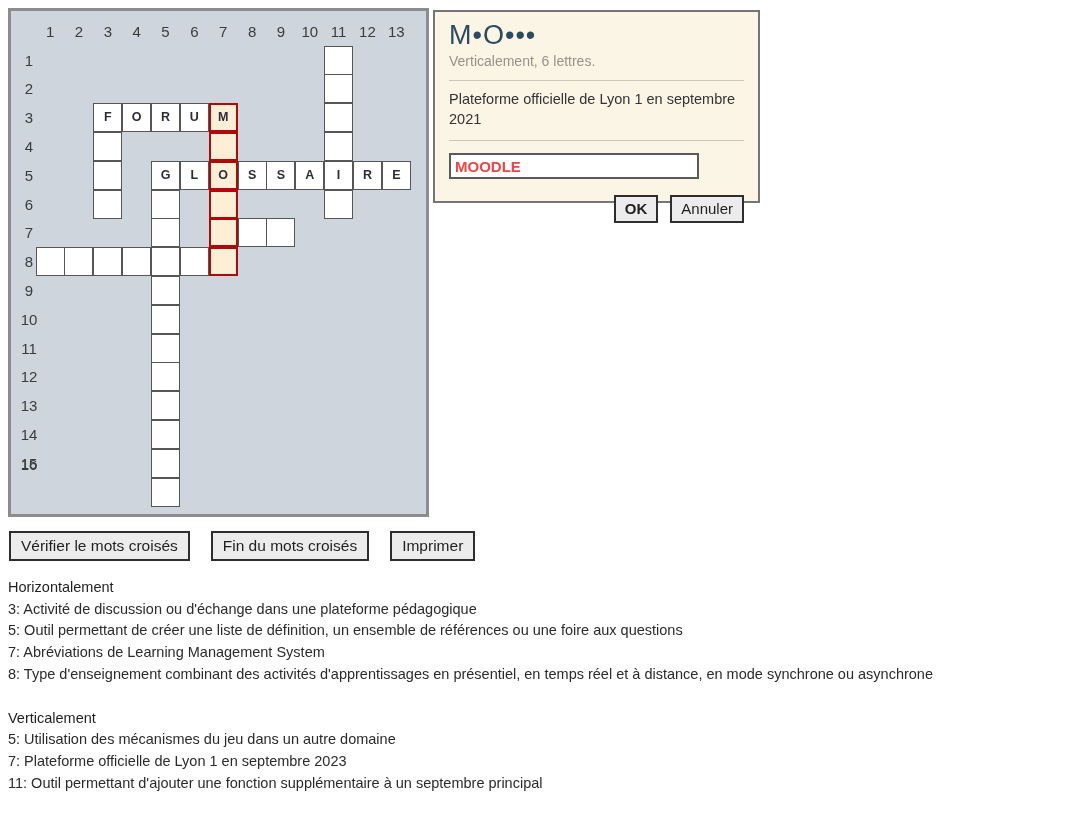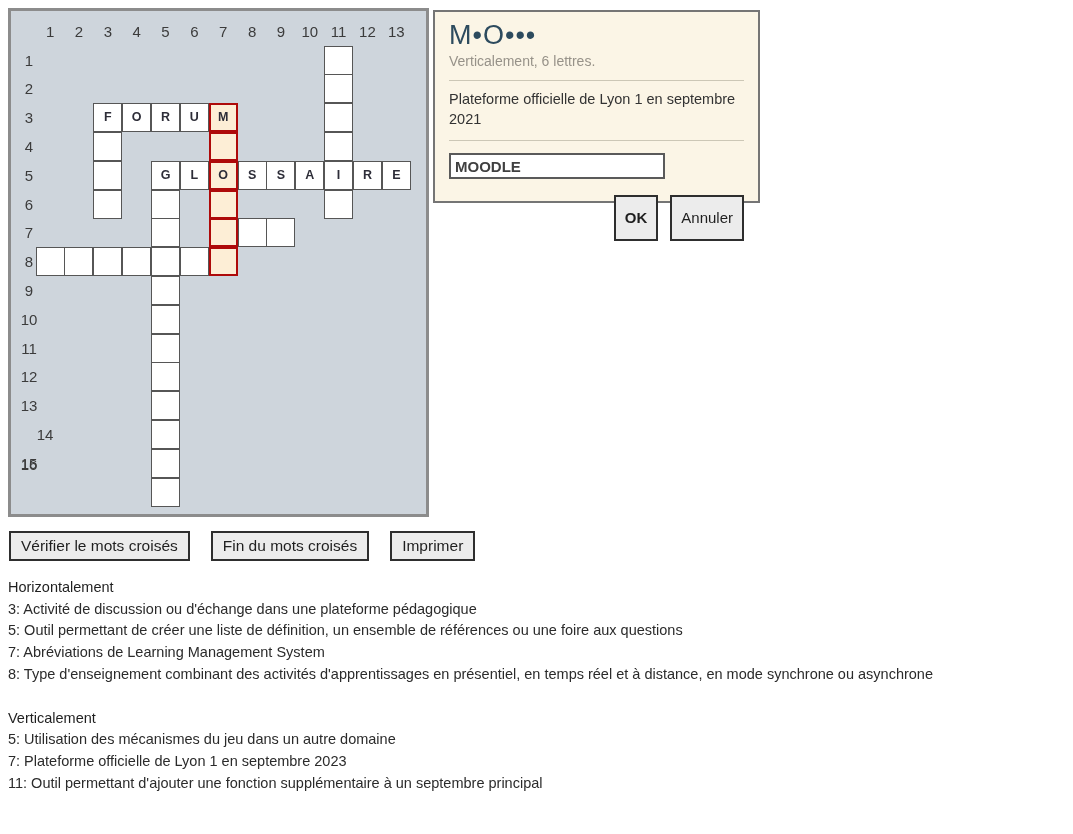--- a/index.html
+++ b/index.html
@@ -26,29 +26,29 @@
   .dialog {
     position:absolute; left:433px; top:10px; width:327px; height:193px;
     box-sizing:border-box; background:#fbf5e6; border:2px solid #757575;
     padding:6px 14px 0 14px;
   }
   .dlg-pattern { margin-top:2px; font-size:27px; font-weight:500; letter-spacing:1px; color:#2d4b5e; line-height:30px; }
   .dlg-subtitle { font-size:14px; color:#979289; margin-top:3px; }
   .dialog hr { border:none; border-top:1px solid #ccc7b6; margin:11px 0 0 0; }
   .dlg-clue { margin-top:8px; font-size:14.5px; color:#333333; line-height:20px; }
   .dlg-input {
-    display:block; margin-top:12px; width:216px; height:26px; box-sizing:border-box;
+    display:block; margin-top:12px; width:250px; height:26px; box-sizing:border-box;
     border:2px solid #5a5a5a; background:#ffffff; padding:0 4px;
-    font-family:"Liberation Sans", sans-serif; font-size:15px; font-weight:bold; color:#404040;
+    font-family:"Liberation Sans", sans-serif; font-size:15px; font-weight:bold; color:#ef4444;
   }
   .dlg-buttons { margin-top:16px; display:flex; justify-content:flex-end; gap:12px; }
   .btn {
     background:#ececec; border:2px solid #2e2e2e; color:#1f1f1f;
     font-family:"Liberation Sans", sans-serif; font-size:15px;
-    padding:11px 9px; line-height:20px; cursor:pointer;
+    padding:2px 9px; line-height:20px; cursor:pointer;
   }
   .btn.bold { font-weight:bold; }
 
   
   .toolbar { position:absolute; left:9px; top:531px; display:flex; gap:21px; }
   .toolbar .btn { font-size:15.5px; padding:3px 10px; }
 
   
   .clues { position:absolute; left:8px; top:577px; width:1060px; font-size:14.5px; line-height:21.7px; color:#2b2b2b; }
   .clue-heading { font-weight:normal; color:#1f1f1f; }
@@ -80,21 +80,21 @@
       <div class="gl rl" style="top: 120.9px;">4</div>
       <div class="gl rl" style="top: 149.7px;">5</div>
       <div class="gl rl" style="top: 178.5px;">6</div>
       <div class="gl rl" style="top: 207.3px;">7</div>
       <div class="gl rl" style="top: 236.1px;">8</div>
       <div class="gl rl" style="top: 264.9px;">9</div>
       <div class="gl rl" style="top: 293.7px;">10</div>
       <div class="gl rl" style="top: 322.5px;">11</div>
       <div class="gl rl" style="top: 351.3px;">12</div>
       <div class="gl rl" style="top: 380.1px;">13</div>
-      <div class="gl rl" style="top: 408.9px; margin-left: 16px;">14</div>
+      <div class="gl rl" style="top: 408.9px;">14</div>
       <div class="gl rl" style="top: 437.7px;">15</div>
       <div class="gl rl" style="top: 439px;">16</div>
       <div class="cell" style="left: 313.1px; top: 34.5px;"></div>
       <div class="cell" style="left: 313.1px; top: 63.3px;"></div>
       <div class="cell" style="left: 82.3px; top: 92.1px;">F</div>
       <div class="cell" style="left: 111.15px; top: 92.1px;">O</div>
       <div class="cell" style="left: 140px; top: 92.1px;">R</div>
       <div class="cell" style="left: 168.85px; top: 92.1px;">U</div>
       <div class="cell hl" style="left: 197.7px; top: 92.1px;">M</div>
       <div class="cell" style="left: 313.1px; top: 92.1px;"></div>

